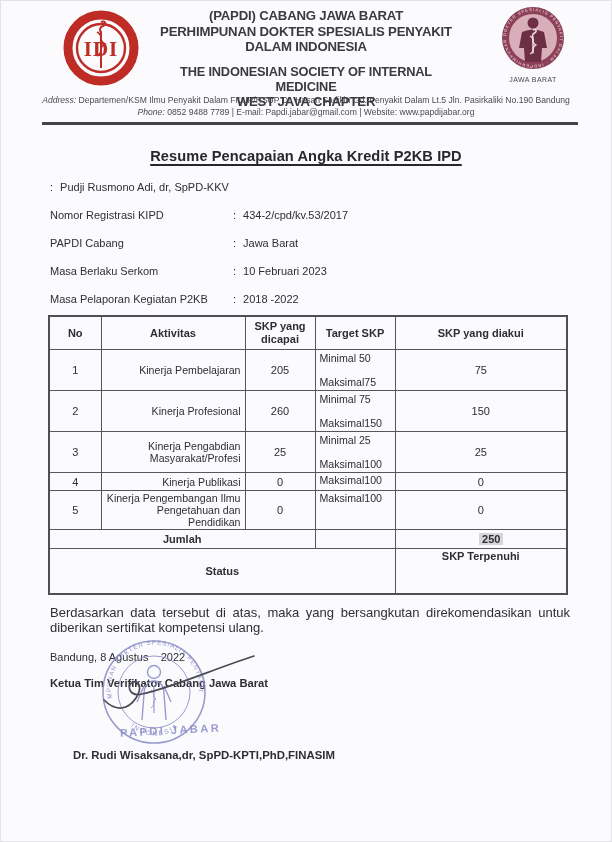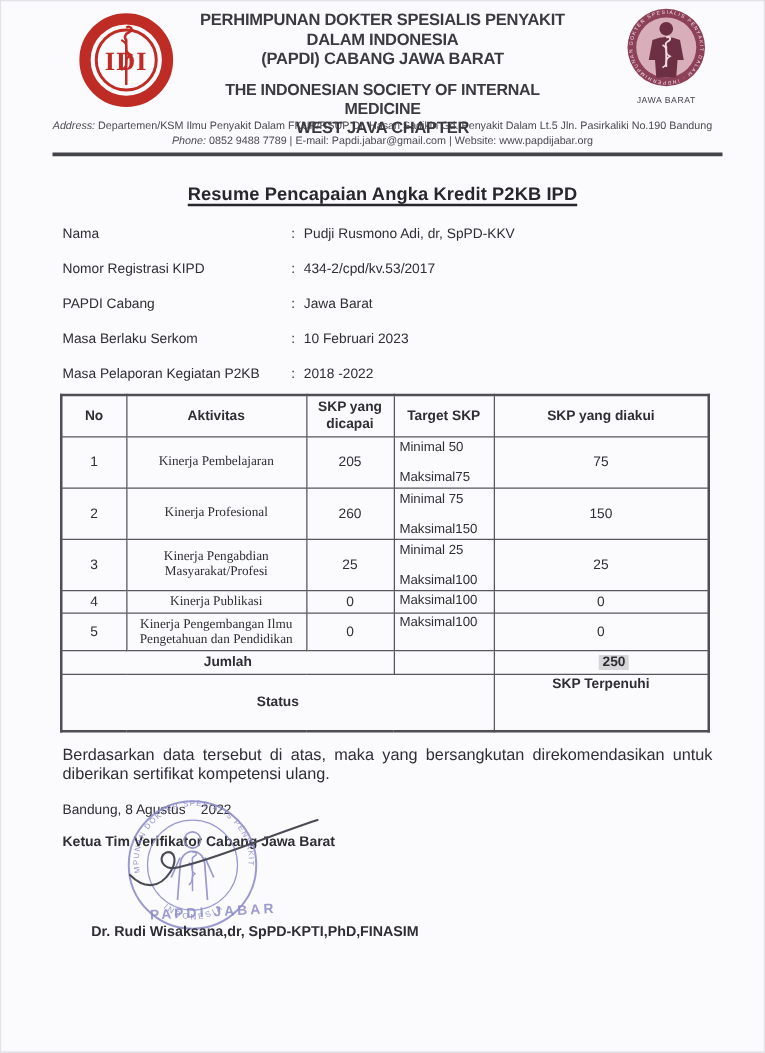--- a/index.html
+++ b/index.html
@@ -32,21 +32,21 @@
   .field-row{display:flex;height:28px;align-items:flex-start;}
   .field-row:last-child{height:14px;}
   .f-label{width:183px;flex:none;}
   .f-colon{flex:none;margin-right:7px;}
   
   table.skp{border-collapse:collapse;margin:8px 0 0 48px;table-layout:fixed;width:518px;
     font-size:11px;color:#2e2e33;border:2px solid #4e4e55;}
   table.skp th,table.skp td{border:1px solid #56565c;padding:1px 4px;overflow:hidden;}
   table.skp th{font-weight:bold;text-align:center;height:30px;font-size:11px;line-height:13px;}
   .c-no{text-align:center;}
-  .c-akt{text-align:center;font-size:10.6px;line-height:12px;padding-left:3px;font-family:Liberation Serif, serif;}
+  .c-akt{text-align:right;font-size:10.6px;line-height:12px;padding-left:3px;}
   .c-num{text-align:center;}
   .c-target{font-size:10.6px;vertical-align:top;}
   .tgt-wrap{display:flex;flex-direction:column;justify-content:space-between;height:36px;padding-top:1px;}
   tr.h-tall td{height:38px;}
   tr.h-short td{height:15px;}
   tr.h-mid td{height:27px;}
   tr.jumlah-row td{height:16px;font-weight:bold;}
   tr.status-row td{height:42px;font-weight:bold;}
   .center{text-align:center;}
   .vtop{vertical-align:top;}
@@ -73,22 +73,22 @@
       <svg width="82" height="80" viewBox="0 0 82 80">
         <circle cx="41" cy="40" r="33" fill="none" stroke="#bf2b25" stroke-width="9"></circle>
         <circle cx="41" cy="40" r="24" fill="none" stroke="#bf2b25" stroke-width="2.4"></circle>
         <text x="41" y="48" text-anchor="middle" font-family="Liberation Serif, serif" font-size="21" font-weight="bold" fill="#bf2b25" letter-spacing="1">IDI</text>
         <path d="M41 14 c4 -2 6 2 2 4 c-3 1 -4 4 -2 6 l0 36" fill="none" stroke="#bf2b25" stroke-width="2"></path>
         <path d="M37 24 c8 4 0 8 8 12 c-8 4 0 8 -8 12" fill="none" stroke="#bf2b25" stroke-width="1.6"></path>
       </svg>
     </div>
 
     <div class="org-block">
+      <div class="org-id">(PAPDI) CABANG JAWA BARAT</div>
       <div class="org-id">PERHIMPUNAN DOKTER SPESIALIS PENYAKIT DALAM INDONESIA</div>
-      <div class="org-id">(PAPDI) CABANG JAWA BARAT</div>
       <div class="org-en">THE INDONESIAN SOCIETY OF INTERNAL MEDICINE</div>
       <div class="org-id">WEST JAVA CHAPTER</div>
     </div>
 
     <div class="logo-right">
       <svg width="64" height="64" viewBox="0 0 64 64">
         <defs>
           <path id="ringPath" d="M 32,59 A 27,27 0 1 1 32.01,59"></path>
         </defs>
         <circle cx="32" cy="32" r="31" fill="#8c4158"></circle>
@@ -115,21 +115,20 @@
       <span>0852 9488 7789 | E-mail: Papdi.jabar@gmail.com | Website: www.papdijabar.org</span>
     </div>
   </div>
 
   <div class="rule"></div>
 
   <div class="doc-title">Resume Pencapaian Angka Kredit P2KB IPD</div>
 
   <div class="fields">
     <div class="field-row">
-      <span class="f-label">Nama</span>
       <span class="f-colon">:</span>
       <span class="f-value">Pudji Rusmono Adi, dr, SpPD-KKV</span>
     </div>
     <div class="field-row">
       <span class="f-label">Nomor Registrasi KIPD</span>
       <span class="f-colon">:</span>
       <span class="f-value">434-2/cpd/kv.53/2017</span>
     </div>
     <div class="field-row">
       <span class="f-label">PAPDI Cabang</span>

